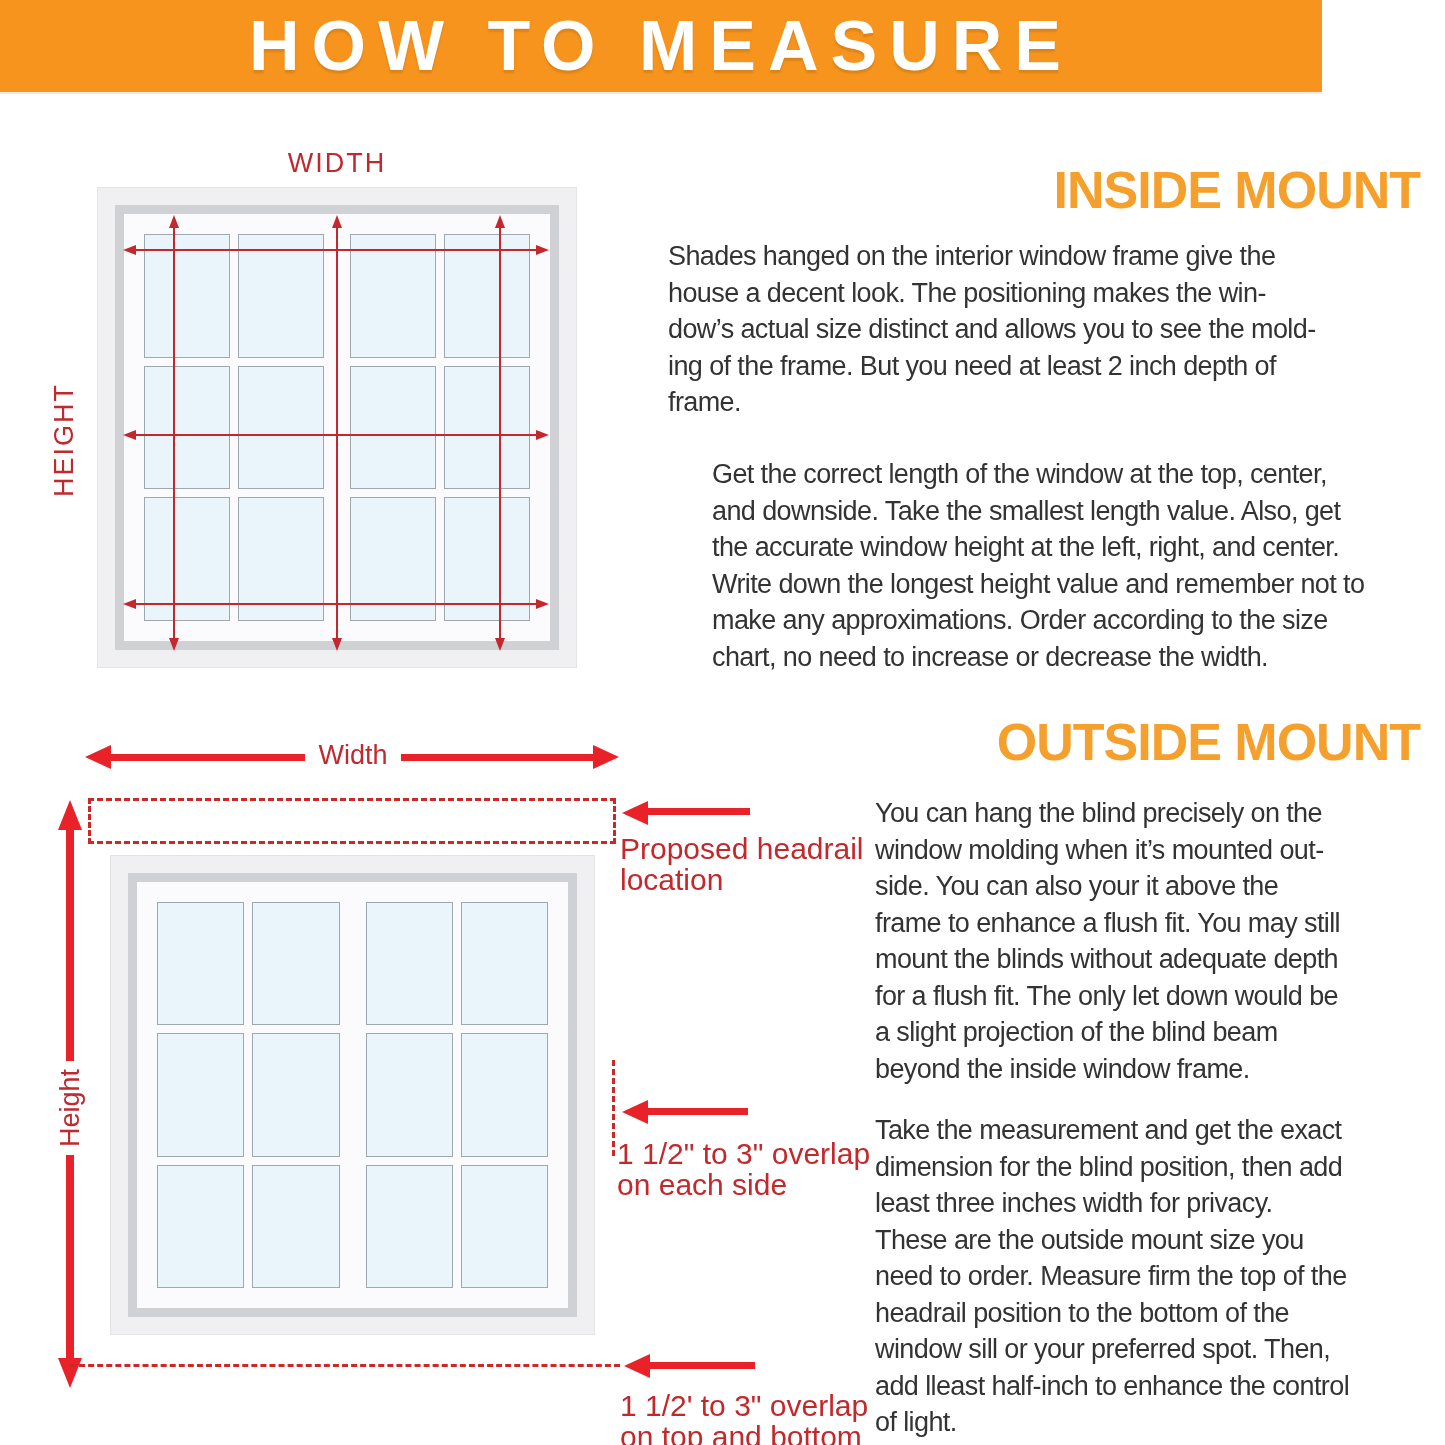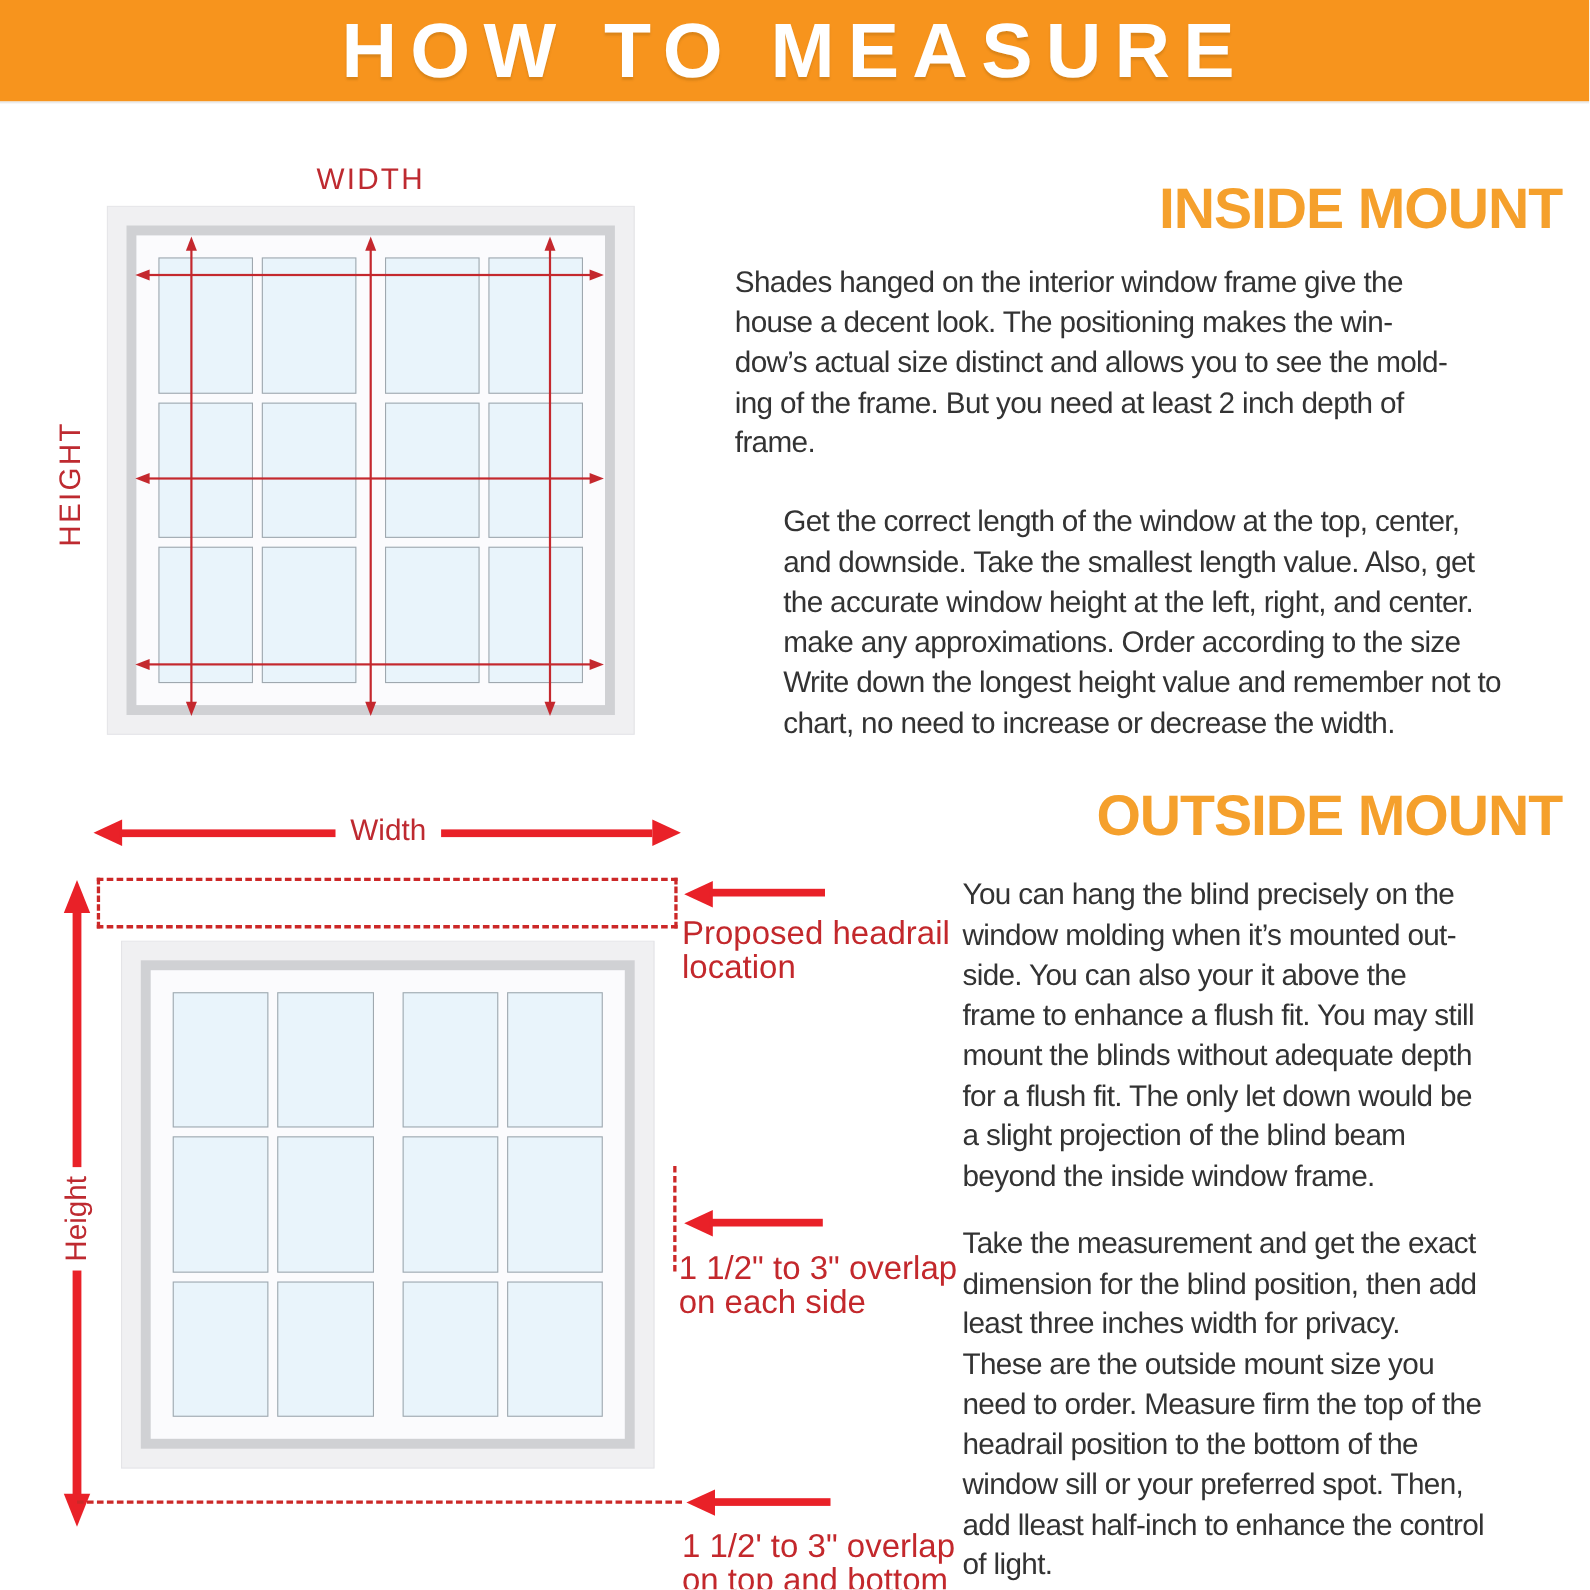--- a/index.html
+++ b/index.html
@@ -2,21 +2,21 @@
 <html><head>
 <meta charset="utf-8">
 <style>
   html,body{margin:0;padding:0;background:#fff;}
   .canvas{
     position:relative;width:1445px;height:1445px;overflow:hidden;
     font-family:"Liberation Sans", sans-serif;background:#fff;
   }
   
   .banner{
-    position:absolute;left:0;top:0;width:1445px;height:92px;
+    position:absolute;left:0;top:0;width:1322px;height:92px;
     background:#F7941D;display:flex;align-items:center;justify-content:center;
     box-shadow:0 2px 0 rgba(0,0,0,0.08);
   }
   .banner-title{
     color:#fff;font-size:70px;font-weight:bold;letter-spacing:12px;
     text-shadow:0 3px 2px rgba(90,60,0,0.18);white-space:nowrap;
   }
   
   .red-label{color:#BE2A30;font-size:27px;letter-spacing:2px;position:absolute;}
   .small-red{color:#C3282C;font-size:30px;line-height:31px;position:absolute;white-space:nowrap;}
@@ -144,22 +144,22 @@
       <div>Shades hanged on the interior window frame give the</div>
       <div>house a decent look. The positioning makes the win-</div>
       <div>dow’s actual size distinct and allows you to see the mold-</div>
       <div>ing of the frame. But you need at least 2 inch depth of</div>
       <div>frame.</div>
     </div>
   <div class="body-par" style="left:668px;top:456px;margin-left:44px;">
       <div>Get the correct length of the window at the top, center,</div>
       <div>and downside. Take the smallest length value. Also, get</div>
       <div>the accurate window height at the left, right, and center.</div>
+      <div>Write down the longest height value and remember not to</div>
       <div>make any approximations. Order according to the size</div>
-      <div>Write down the longest height value and remember not to</div>
       <div>chart, no need to increase or decrease the width.</div>
     </div>
 
   <div class="heading" style="left:875px;top:712px;width:545px;">OUTSIDE MOUNT</div>
   <div class="body-par" style="left:875px;top:795px;">
       <div>You can hang the blind precisely on the</div>
       <div>window molding when it’s mounted out-</div>
       <div>side. You can also your it above the</div>
       <div>frame to enhance a flush fit. You may still</div>
       <div>mount the blinds without adequate depth</div>

